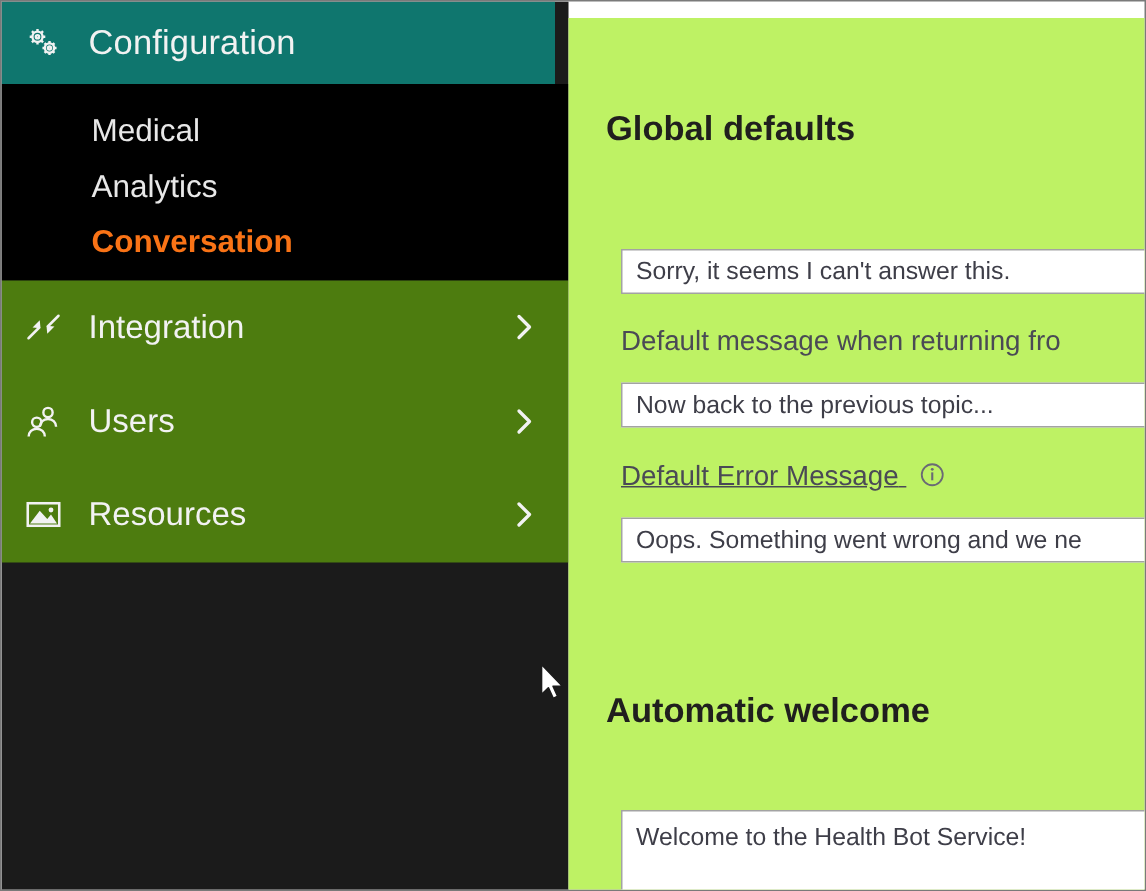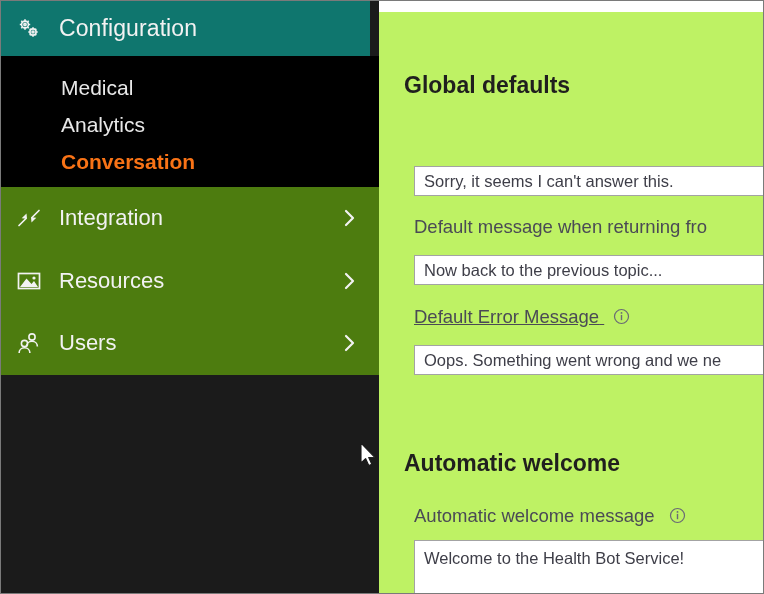--- a/index.html
+++ b/index.html
@@ -228,45 +228,45 @@
           <svg width="14" height="18" viewBox="0 0 14 18">
               <path d="M3 2 L10 9 L3 16" fill="none" stroke="#f2f2f2" stroke-width="2.2" stroke-linecap="round" stroke-linejoin="round"></path>
             </svg>
         </span>
       </div>
 
 
       <div class="nav-item">
         <span class="nav-icon">
           <svg width="26" height="26" viewBox="0 0 26 26">
-            <rect x="2.5" y="5.5" width="21" height="15" fill="none" stroke="#f2f2f2" stroke-width="1.7"></rect>
-            <circle cx="18" cy="10" r="1.6" fill="#f2f2f2"></circle>
-            <path d="M4 19 L10.5 10.5 L15.5 16 L18 13 L22 19 Z" fill="#f2f2f2"></path>
-          </svg>
-        </span>
-        <span class="nav-label">Resources</span>
-        <span class="nav-chev">
-          <svg width="14" height="18" viewBox="0 0 14 18">
-              <path d="M3 2 L10 9 L3 16" fill="none" stroke="#f2f2f2" stroke-width="2.2" stroke-linecap="round" stroke-linejoin="round"></path>
-            </svg>
-        </span>
-      </div>
-
-      <div class="nav-item">
-        <span class="nav-icon">
-          <svg width="26" height="26" viewBox="0 0 26 26">
             <g fill="none" stroke="#f2f2f2" stroke-width="1.6">
               <circle cx="16" cy="7" r="3.1"></circle>
               <path d="M10.6 16.5c0-3 2.4-5.2 5.4-5.2s5.4 2.2 5.4 5.2"></path>
               <circle cx="8.5" cy="13.5" r="3.1"></circle>
               <path d="M3.1 23c0-3 2.4-5.2 5.4-5.2s5.4 2.2 5.4 5.2"></path>
             </g>
           </svg>
         </span>
         <span class="nav-label">Users</span>
+        <span class="nav-chev">
+          <svg width="14" height="18" viewBox="0 0 14 18">
+              <path d="M3 2 L10 9 L3 16" fill="none" stroke="#f2f2f2" stroke-width="2.2" stroke-linecap="round" stroke-linejoin="round"></path>
+            </svg>
+        </span>
+      </div>
+
+      <div class="nav-item">
+        <span class="nav-icon">
+          <svg width="26" height="26" viewBox="0 0 26 26">
+            <rect x="2.5" y="5.5" width="21" height="15" fill="none" stroke="#f2f2f2" stroke-width="1.7"></rect>
+            <circle cx="18" cy="10" r="1.6" fill="#f2f2f2"></circle>
+            <path d="M4 19 L10.5 10.5 L15.5 16 L18 13 L22 19 Z" fill="#f2f2f2"></path>
+          </svg>
+        </span>
+        <span class="nav-label">Resources</span>
         <span class="nav-chev">
           <svg width="14" height="18" viewBox="0 0 14 18">
               <path d="M3 2 L10 9 L3 16" fill="none" stroke="#f2f2f2" stroke-width="2.2" stroke-linecap="round" stroke-linejoin="round"></path>
             </svg>
         </span>
       </div>
 
     </div>
   </div>
 
@@ -284,32 +284,22 @@
       <span class="info-ico">
         <svg width="17" height="17" viewBox="0 0 17 17">
           <circle cx="8.5" cy="8.5" r="7" fill="none" stroke="#6a6a75" stroke-width="1.2"></circle>
           <circle cx="8.5" cy="4.9" r="0.95" fill="#6a6a75"></circle>
           <rect x="7.8" y="6.9" width="1.4" height="5.3" fill="#6a6a75"></rect>
         </svg>
       </span>
     </div>
     <div class="text-input" style="top:333px;">Oops. Something went wrong and we ne</div>
 
-    <div class="section-title" style="top:438px;text-align:right;">Automatic welcome</div>
-
-    <div class="field-label" style="top:493px;">
-      <span>Automatic welcome message</span>
-      <span class="info-ico">
-        <svg width="17" height="17" viewBox="0 0 17 17">
-          <circle cx="8.5" cy="8.5" r="7" fill="none" stroke="#6a6a75" stroke-width="1.2"></circle>
-          <circle cx="8.5" cy="4.9" r="0.95" fill="#6a6a75"></circle>
-          <rect x="7.8" y="6.9" width="1.4" height="5.3" fill="#6a6a75"></rect>
-        </svg>
-      </span>
-    </div>
+    <div class="section-title" style="top:448px;text-align:right;">Automatic welcome</div>
+
     <div class="text-area" style="top:528px;">Welcome to the Health Bot Service!</div>
 
   </div>
 
   <div class="cursor">
     <svg width="20" height="28" viewBox="0 0 20 28">
       <path d="M2 1 L2 21 L6.6 16.6 L9.8 23.6 L12.8 22.2 L9.7 15.5 L15.8 15.3 Z" fill="#ffffff" stroke="#1b1b1b" stroke-width="1.1" stroke-linejoin="round"></path>
     </svg>
   </div>
 

